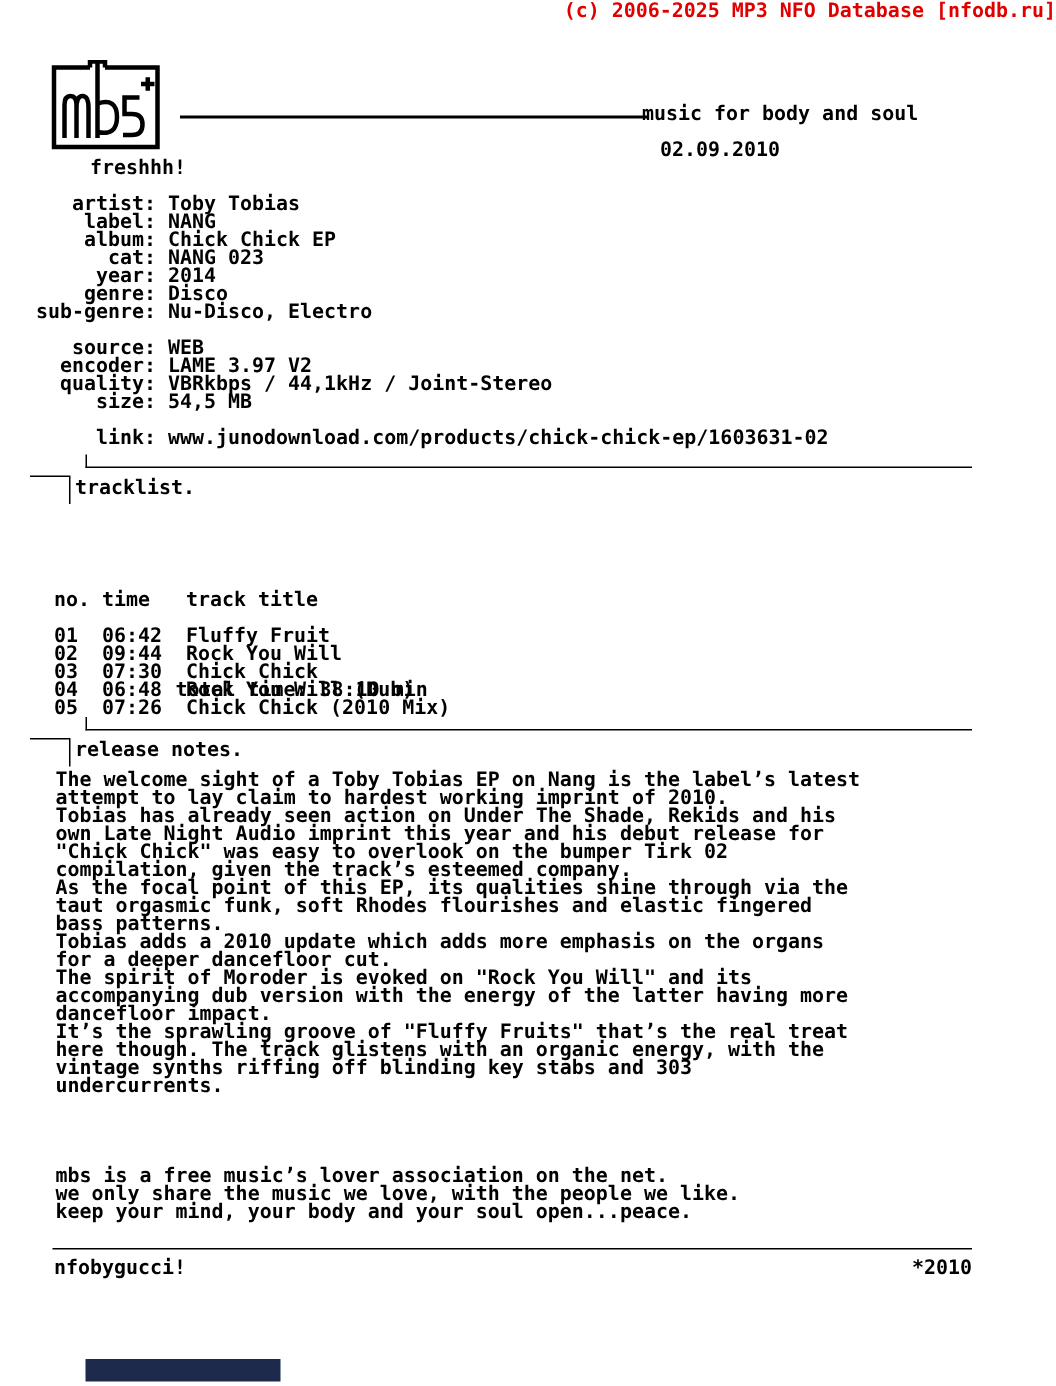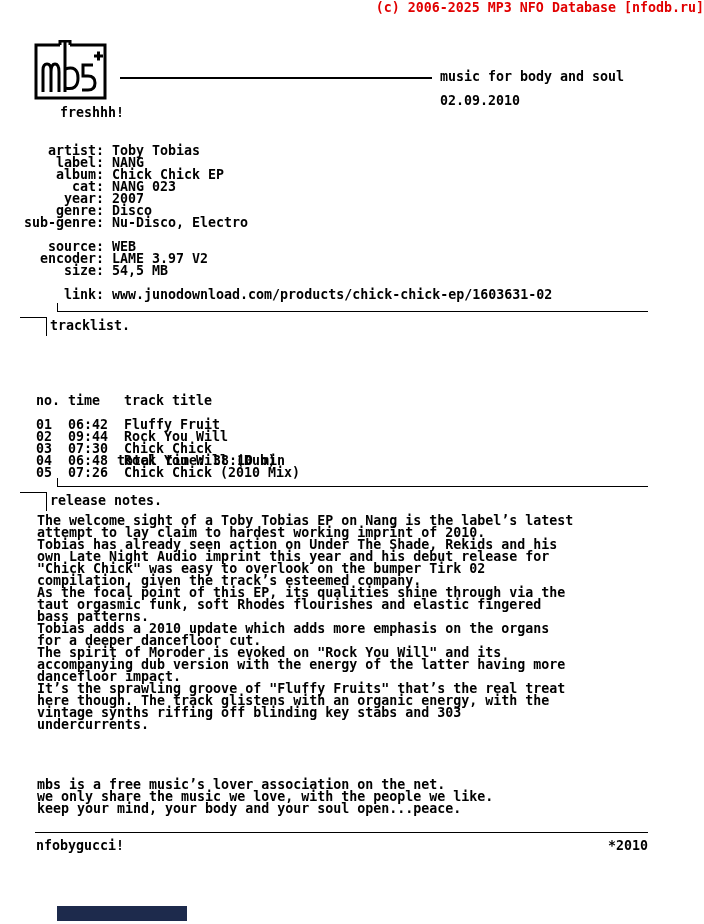--- a/index.html
+++ b/index.html
@@ -5,25 +5,25 @@
   html,body{margin:0;padding:0;background:#fff;}
   .page{
     position:relative;width:704px;height:924px;background:#fff;overflow:hidden;
     font-family:"DejaVu Sans Mono","Liberation Mono",monospace;
     font-weight:700;font-size:13.3px;line-height:12px;color:#000;
   }
   .abs{position:absolute;white-space:pre;}
   .notice{left:0;top:2px;width:704px;text-align:right;}
   .logo{position:absolute;left:33px;top:40px;}
   .hline{position:absolute;left:120px;top:77px;width:312px;border-top:2px solid #000;}
-  .tagline{left:440px;top:71px;}
+  .tagline{left:428px;top:71px;}
   .date{left:440px;top:95px;}
   .slogan{left:60px;top:107px;}
 
-  .info-block{position:absolute;left:24px;margin-top:14px;}
+  .info-block{position:absolute;left:24px;}
   .row{height:12px;white-space:pre;}
   .lbl{display:inline-block;width:80px;text-align:right;white-space:pre;}
   .lbl::after{content:":";}
   .val{margin-left:8px;white-space:pre;}
   .gap-above{margin-top:12px;}
 
   .sec{position:absolute;left:0;width:704px;height:36px;}
   .sec .tick{position:absolute;left:57px;top:0;height:9px;border-left:1.5px solid #000;}
   .sec .line{position:absolute;left:57px;top:8px;width:591px;border-top:1.5px solid #000;}
   .sec .arm{position:absolute;left:20px;top:14px;width:26px;border-top:1.5px solid #000;}
@@ -67,28 +67,29 @@
   <div class="hline"></div>
   <div class="abs tagline">music for body and soul</div>
   <div class="abs date">02.09.2010</div>
   <div class="abs slogan">freshhh!</div>
 
   <div class="info-block" style="top:131px">
     <div class="row"><span class="lbl">artist</span><span class="val">Toby Tobias</span></div>
     <div class="row"><span class="lbl">label</span><span class="val">NANG</span></div>
     <div class="row"><span class="lbl">album</span><span class="val">Chick Chick EP</span></div>
     <div class="row"><span class="lbl">cat</span><span class="val">NANG 023</span></div>
-    <div class="row"><span class="lbl">year</span><span class="val">2007</span></div>
+    <div class="row"><span class="lbl">year</span><span class="val">2014</span></div>
     <div class="row"><span class="lbl">genre</span><span class="val">Disco</span></div>
     <div class="row"><span class="lbl">sub-genre</span><span class="val">Nu-Disco, Electro</span></div>
   </div>
 
   <div class="info-block" style="top:227px">
     <div class="row"><span class="lbl">source</span><span class="val">WEB</span></div>
     <div class="row"><span class="lbl">encoder</span><span class="val">LAME 3.97 V2</span></div>
+    <div class="row"><span class="lbl">quality</span><span class="val">VBRkbps / 44,1kHz / Joint-Stereo</span></div>
     <div class="row"><span class="lbl">size</span><span class="val">54,5 MB</span></div>
     <div class="row gap-above"><span class="lbl">link</span><span class="val">www.junodownload.com/products/chick-chick-ep/1603631-02</span></div>
   </div>
 
   <div class="sec" style="top:303px">
     <div class="tick"></div>
     <div class="line"></div>
     <div class="arm"></div>
     <div class="corner"></div>
     <div class="sec-label">tracklist.</div>

